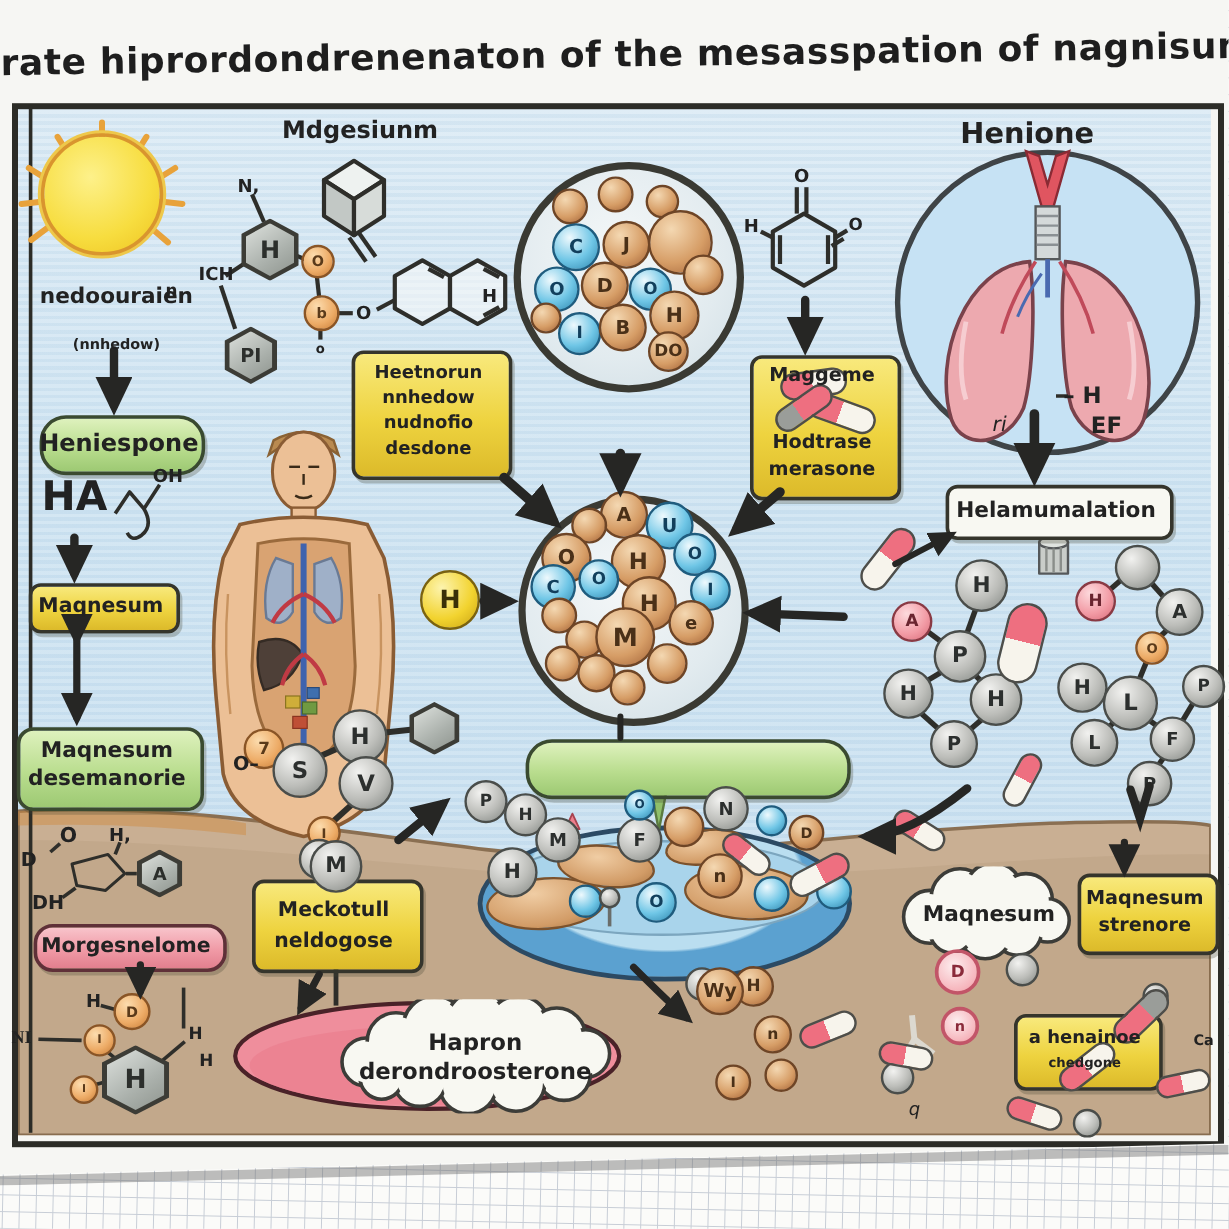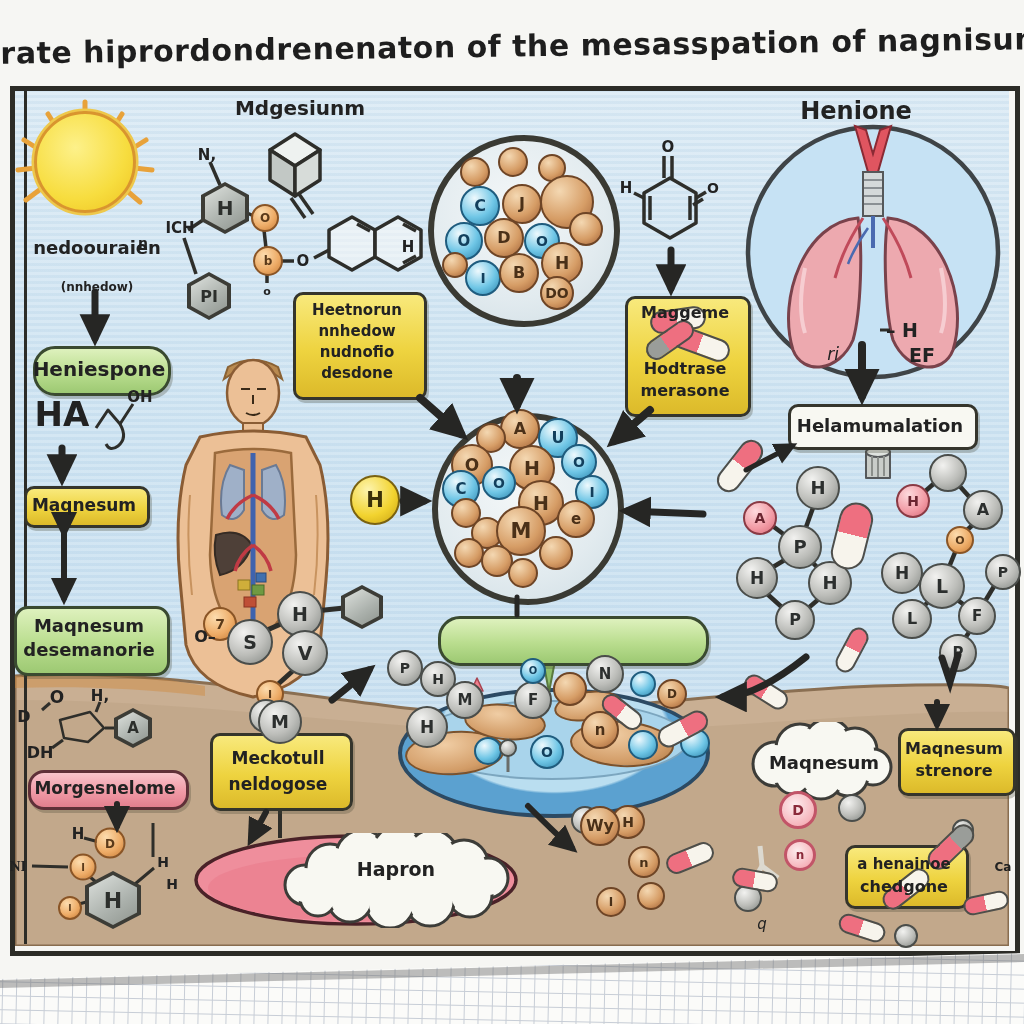--- a/index.html
+++ b/index.html
@@ -382,20 +382,21 @@
       <circle cx="296" cy="45" r="17"></circle>
           <circle cx="278" cy="62" r="19"></circle>
           <circle cx="238" cy="69" r="21"></circle>
       <circle cx="198" cy="71" r="21"></circle>
           <circle cx="158" cy="67" r="19"></circle>
           <circle cx="126" cy="65" r="15"></circle>
       <rect x="120" y="28" width="170" height="40"></rect>
     </g>
   </svg>
   <div class="lbl cloud-lbl" style="left:396px;top:869px;font-size:19px;">Hapron</div>
+  <div class="lbl cloud-lbl" style="left:396px;top:893px;font-size:19px;">derondroosterone</div>
 
   <svg class="svg-abs" style="left:745px;top:722px;z-index:3;" width="160" height="80">
     <g stroke="#3c3c38" stroke-width="3" fill="#f8f8f2">
       <circle cx="30" cy="42" r="22"></circle>
           <circle cx="55" cy="26" r="24"></circle>
           <circle cx="83" cy="21" r="24"></circle>
       <circle cx="110" cy="28" r="22"></circle>
           <circle cx="128" cy="45" r="18"></circle>
           <circle cx="103" cy="54" r="20"></circle>
       <circle cx="76" cy="55" r="22"></circle>
@@ -413,21 +414,21 @@
     </g>
   </svg>
   <div class="lbl cloud-lbl" style="left:824px;top:762px;font-size:18px;">Maqnesum</div>
 
   <div class="box yellowbox" style="left:898px;top:728px;width:112px;height:62px;"></div>
   <div class="lbl" style="left:954px;top:748px;font-size:16px;">Maqnesum</div>
   <div class="lbl" style="left:954px;top:770px;font-size:16px;">strenore</div>
 
   <div class="box yellowbox" style="left:845px;top:845px;width:118px;height:58px;"></div>
   <div class="lbl" style="left:904px;top:864px;font-size:15px;">a henainoe</div>
-  <div class="lbl" style="left:904px;top:886px;font-size:16px;">chedgone</div>
+  <div class="lbl" style="left:904px;top:886px;font-size:11px;">chedgone</div>
 
   <div class="lbl it" style="left:762px;top:924px;font-size:15px;">q</div>
   <div class="lbl" style="left:1003px;top:867px;font-size:12px;">Ca</div>
 
   <div class="layer" style="z-index:3;">
         <div class="stone" style="left: 455px; top: 753px; width: 96px; height: 40px; transform: translate(-50%, -50%) rotate(-4deg);"></div>
         <div class="stone" style="left: 505px; top: 722px; width: 78px; height: 32px; transform: translate(-50%, -50%) rotate(6deg);"></div>
         <div class="stone" style="left: 622px; top: 744px; width: 100px; height: 42px; transform: translate(-50%, -50%) rotate(3deg);"></div>
         <div class="stone" style="left: 588px; top: 706px; width: 64px; height: 26px; transform: translate(-50%, -50%) rotate(-8deg);"></div>
       </div>

